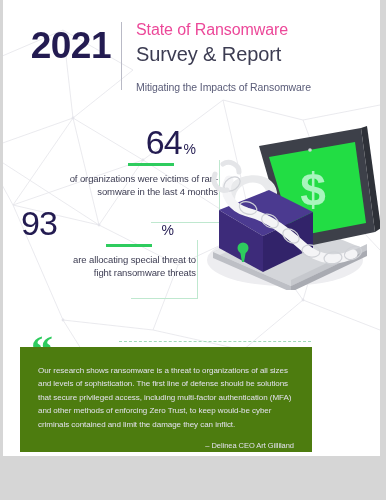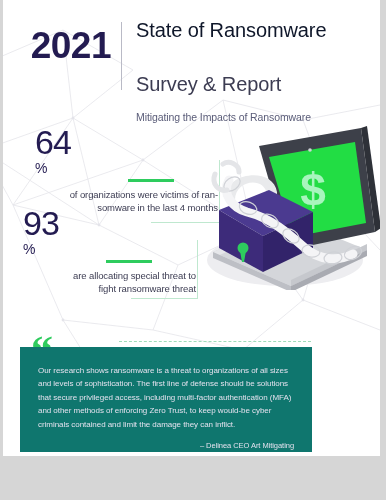--- a/index.html
+++ b/index.html
@@ -58,49 +58,47 @@
     width: 1px;
     height: 68px;
     background: #b9bac6;
     margin-top: 4px;
   }
   #titles {
     padding-left: 14px;
     padding-top: 0px;
   }
   #title-line1 {
-    font-size: 20px;
+    font-size: 16px;
     line-height: 24px;
-    color: #0f172a;
+    color: #ec4899;
     letter-spacing: -0.1px;
   }
   #title-line2 {
     font-size: 20px;
     line-height: 24px;
     color: #3c3c52;
     letter-spacing: -0.1px;
-    margin-top: 30px;
   }
   #subtitle {
     margin-top: 15px;
     font-size: 10.5px;
     line-height: 13px;
     color: #5a5c78;
     letter-spacing: -0.1px;
   }
 
   
   .stat {
     position: absolute;
   }
   .stat-number-row {
     display: flex;
     align-items: baseline;
     justify-content: center;
-    flex-direction: column;
   }
   .stat-value {
     font-size: 34px;
     line-height: 36px;
     color: #231b51;
     letter-spacing: -1px;
   }
   .stat-pct {
     font-size: 14px;
     color: #231b51;
@@ -149,21 +147,21 @@
     width: 192px;
     height: 0;
     border-top: 1.5px dashed #9fdcb8;
   }
   #quote-box {
     position: absolute;
     left: 17px;
     top: 347px;
     width: 292px;
     height: 105px;
-    background: #0f766e;
+    background: #4d7c0f;
     box-sizing: border-box;
     padding: 17px 18px 10px 18px;
   }
   #quote-mark {
     position: absolute;
     left: 28px;
     top: 330px;
     font-size: 44px;
     line-height: 44px;
     font-weight: bold;
@@ -254,21 +252,21 @@
 
   <div class="bracket" style="left:128px; top:240px; width:66px; height:58px;"></div>
   <div class="stat" id="stat-93">
     <div class="stat-number-row" style="justify-content:space-between; padding-right:22px;">
       <span class="stat-value">93</span>
       <span class="stat-pct">%</span>
     </div>
     <div class="stat-rule" style="margin-right:44px; margin-left:auto;"></div>
     <div class="stat-text">
       <div>are allocating special threat to</div>
-      <div>fight ransomware threat</div>
+      <div>fight ransomware threats</div>
     </div>
   </div>
 
   <svg id="illus" viewBox="0 0 200 170">
 
     <ellipse cx="100" cy="140" rx="78" ry="26" fill="#ededf0"></ellipse>
 
     <g>
       <polygon points="28,132 104,98 182,130 106,166" fill="#d4d6da"></polygon>
       <polygon points="28,132 104,98 104,104 28,138" fill="#e6e7ea"></polygon>
@@ -322,16 +320,16 @@
     <g fill="none" stroke="#e4e5e8" stroke-width="5" stroke-linecap="round">
       <path d="M30 54 C26 64, 34 72, 42 70"></path>
       <path d="M38 44 C44 40, 54 44, 54 52"></path>
     </g>
   </svg>
 
   <div id="dashed"></div>
   <div id="quote-mark">“</div>
   <div id="quote-box">
     <div id="quote-text">Our research shows ransomware is a threat to organizations of all sizes and levels of sophistication. The first line of defense should be solutions that secure privileged access, including multi-factor authentication (MFA) and other methods of enforcing Zero Trust, to keep would-be cyber criminals contained and limit the damage they can inflict.</div>
-    <div id="quote-attrib">– Delinea CEO Art Mitigating</div>
+    <div id="quote-attrib">– Delinea CEO Art Gilliland</div>
   </div>
 
 </div>
 
 </body></html>

